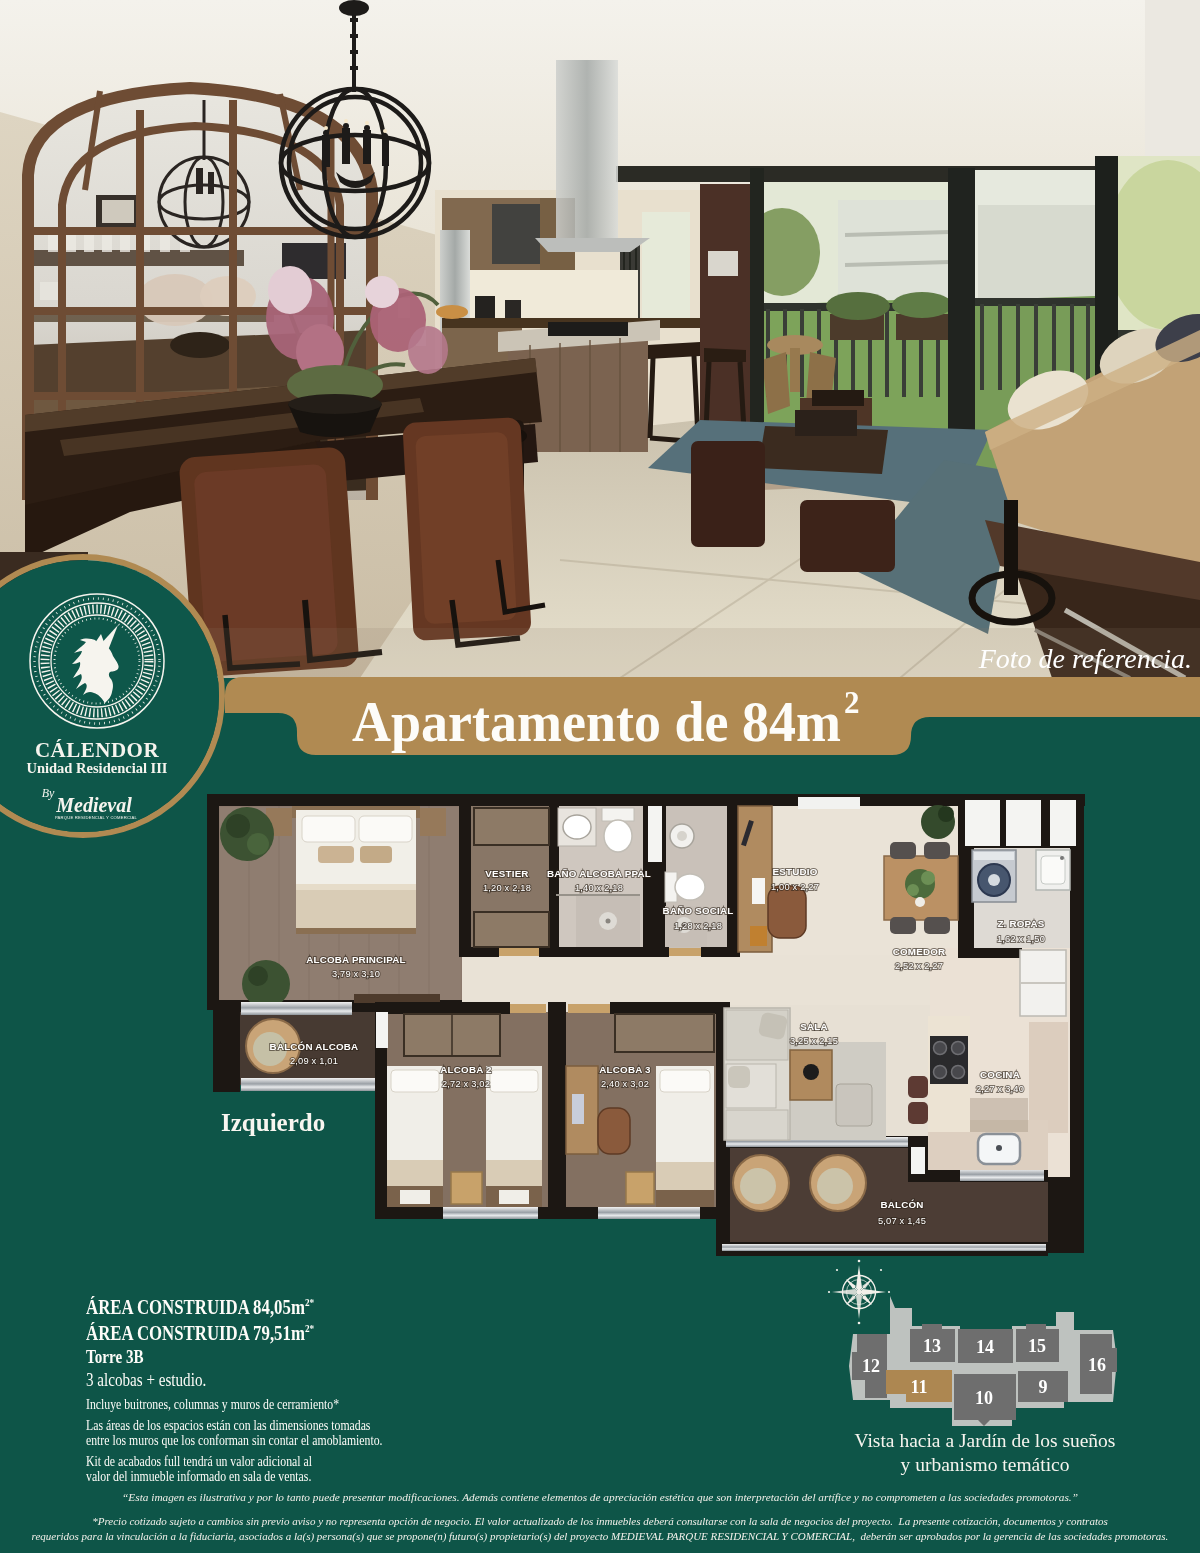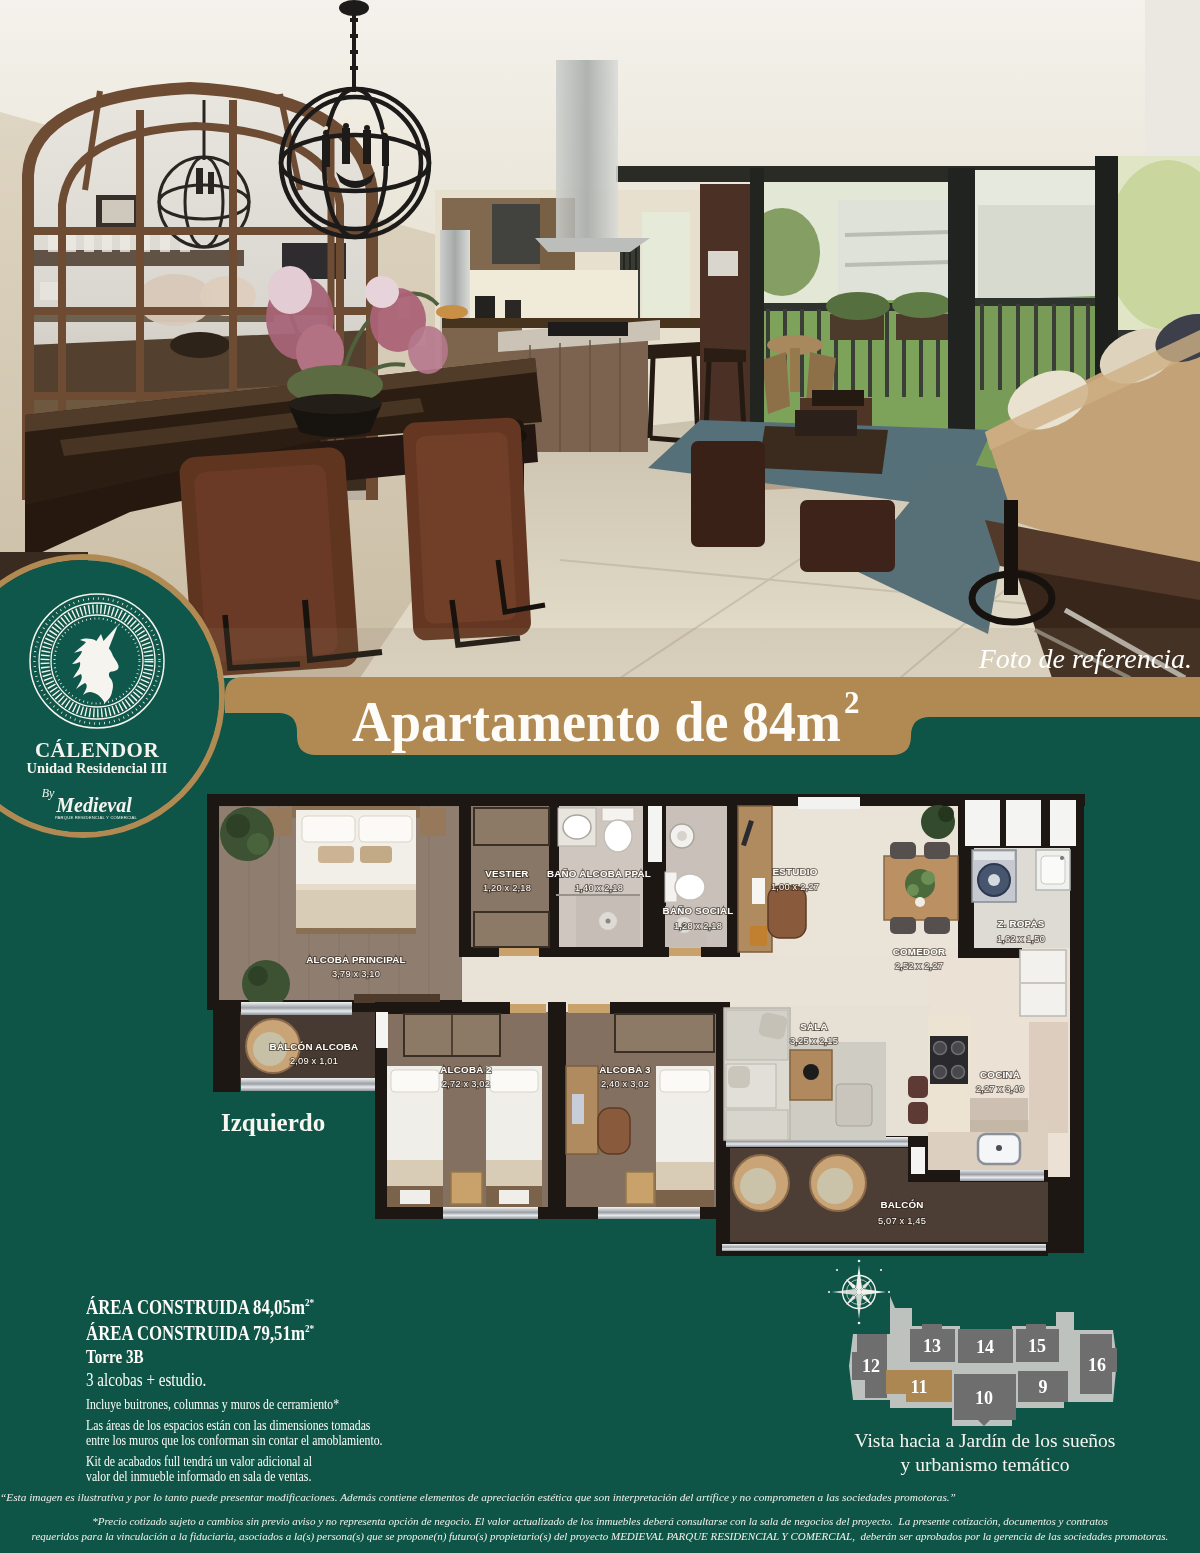--- a/index.html
+++ b/index.html
@@ -777,16 +777,16 @@
 <div class="abs ser" style="left:86px;top:1292px;color:#fdfcf8;transform:scaleX(0.84);transform-origin:0 0;">
 <div style="font-size:20px;font-weight:bold;line-height:21px;">ÁREA CONSTRUIDA 84,05m<sup style="font-size:11px;">2*</sup></div>
 <div style="font-size:20px;font-weight:bold;line-height:21px;">ÁREA CONSTRUIDA 79,51m<sup style="font-size:11px;">2*</sup></div>
 <div style="font-size:18px;font-weight:bold;margin-top:4px;">Torre 3B</div>
 <div style="font-size:18px;margin-top:2px;">3 alcobas + estudio.</div>
 <div style="font-size:14px;margin-top:6px;">Incluye buitrones, columnas y muros de cerramiento*</div>
 <div style="font-size:14px;margin-top:6px;line-height:14.5px;">Las áreas de los espacios están con las dimensiones tomadas<br>entre los muros que los conforman sin contar el amoblamiento.</div>
 <div style="font-size:14px;margin-top:7px;line-height:14.5px;">Kit de acabados full tendrá un valor adicional al<br>valor del inmueble informado en sala de ventas.</div>
 </div>
 
-<div class="abs ser" style="left:0;top:1491px;width:1200px;color:#f2f0ea;font-style:italic;font-size:11.3px;">“Esta imagen es ilustrativa y por lo tanto puede presentar modificaciones. Además contiene elementos de apreciación estética que son interpretación del artífice y no comprometen a las sociedades promotoras.”</div>
+<div class="abs ser" style="left:0;top:1491px;width:1200px;text-align:center;color:#f2f0ea;font-style:italic;font-size:11.3px;">“Esta imagen es ilustrativa y por lo tanto puede presentar modificaciones. Además contiene elementos de apreciación estética que son interpretación del artífice y no comprometen a las sociedades promotoras.”</div>
 
 <div class="abs ser" style="left:10px;top:1514px;width:1180px;text-align:center;color:#f2f0ea;font-style:italic;font-size:11px;line-height:14.5px;">*Precio cotizado sujeto a cambios sin previo aviso y no representa opción de negocio. El valor actualizado de los inmuebles deberá consultarse con la sala de negocios del proyecto.&nbsp; La presente cotización, documentos y contratos<br>requeridos para la vinculación a la fiduciaria, asociados a la(s) persona(s) que se propone(n) futuro(s) propietario(s) del proyecto MEDIEVAL PARQUE RESIDENCIAL Y COMERCIAL,&nbsp; deberán ser aprobados por la gerencia de las sociedades promotoras.</div>
 </div>
 
 </body></html>

